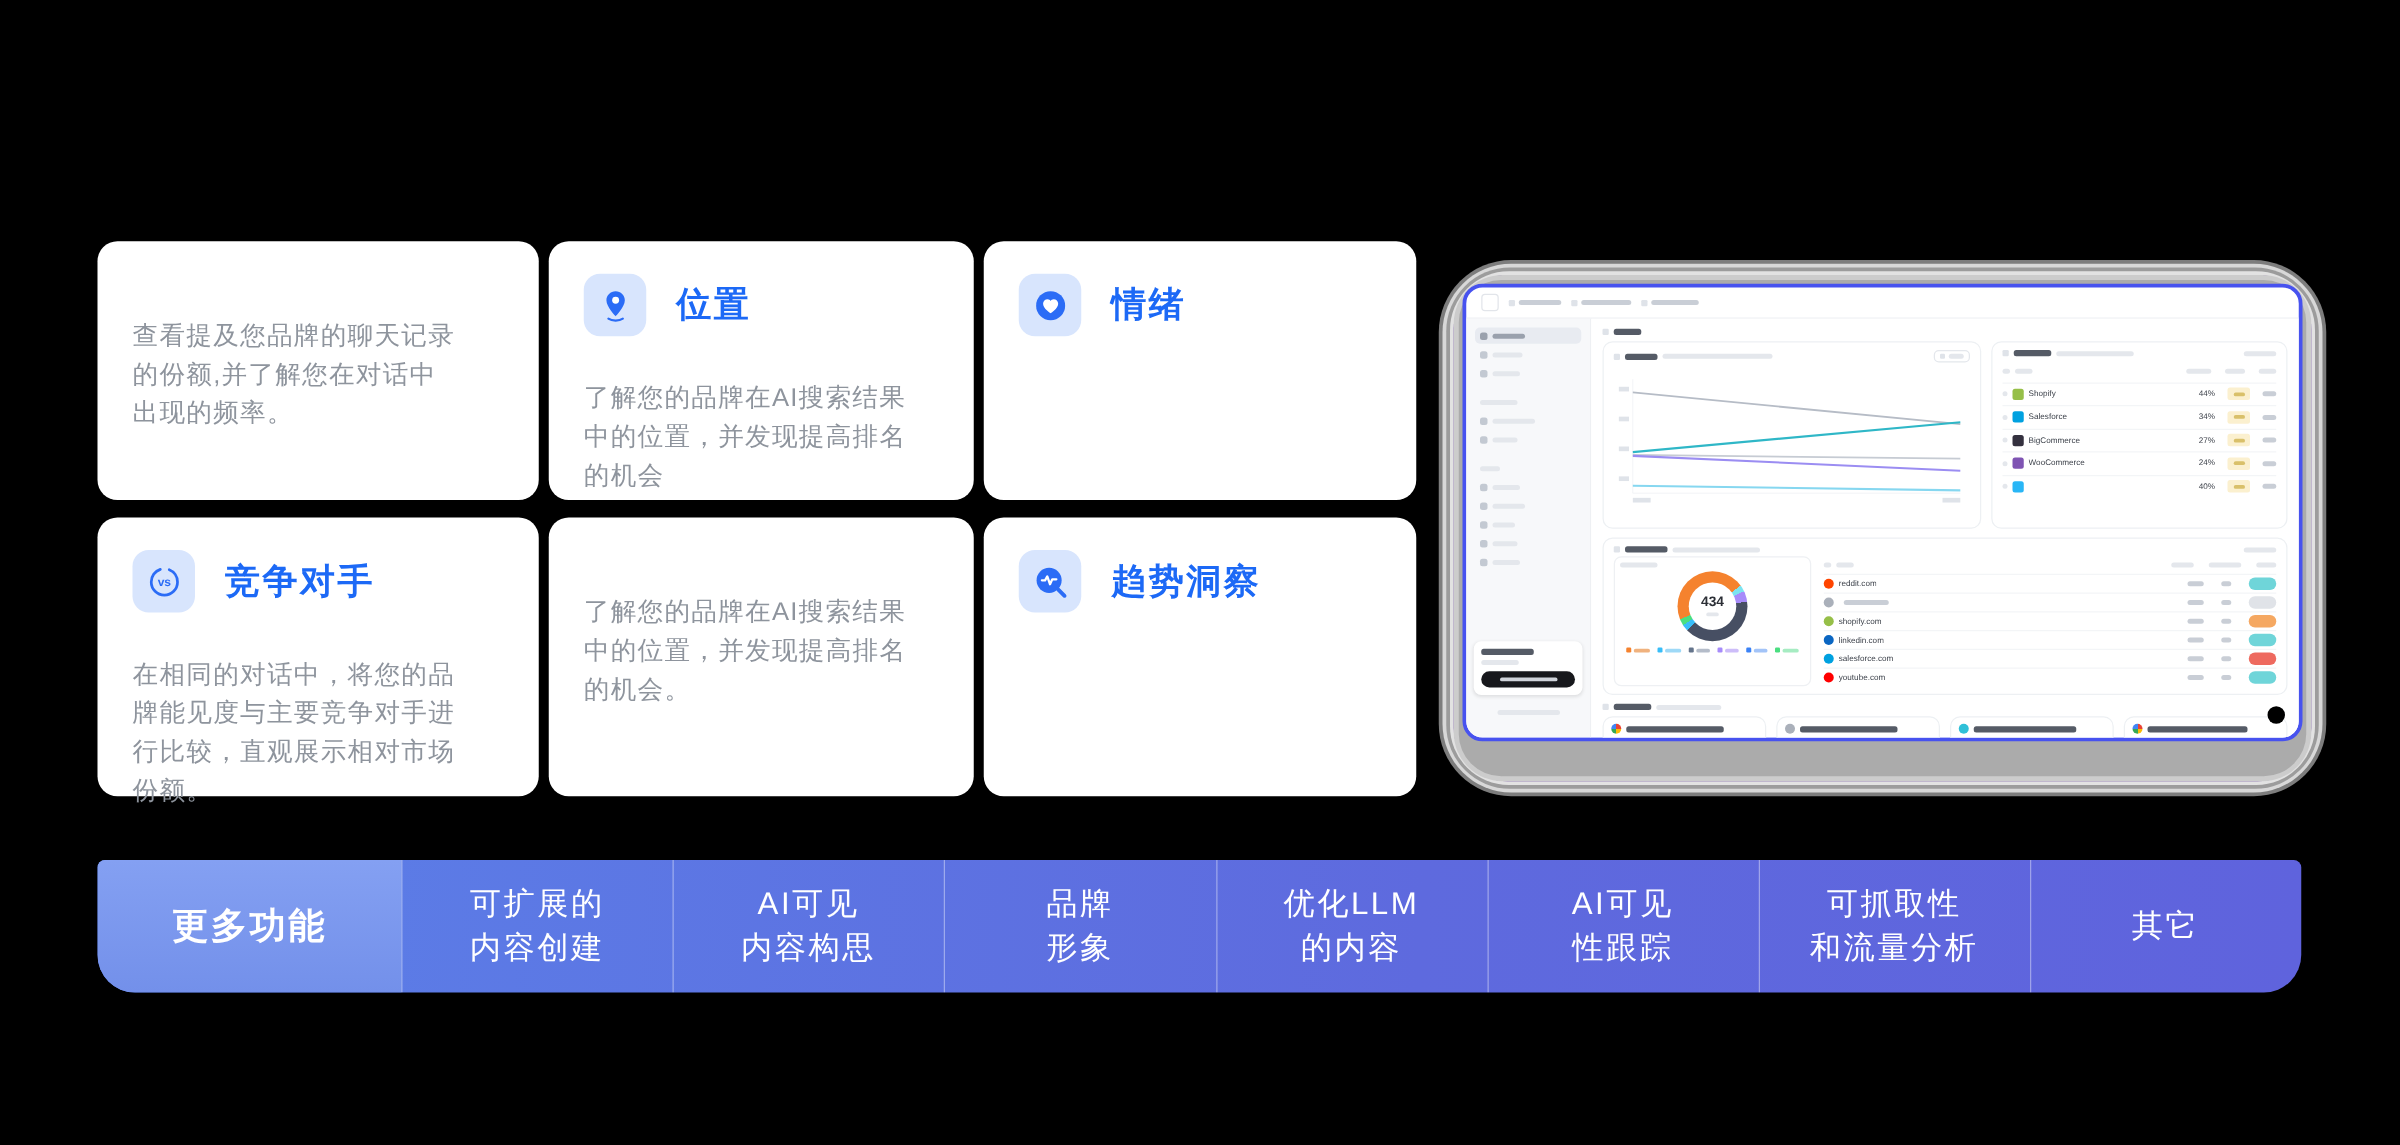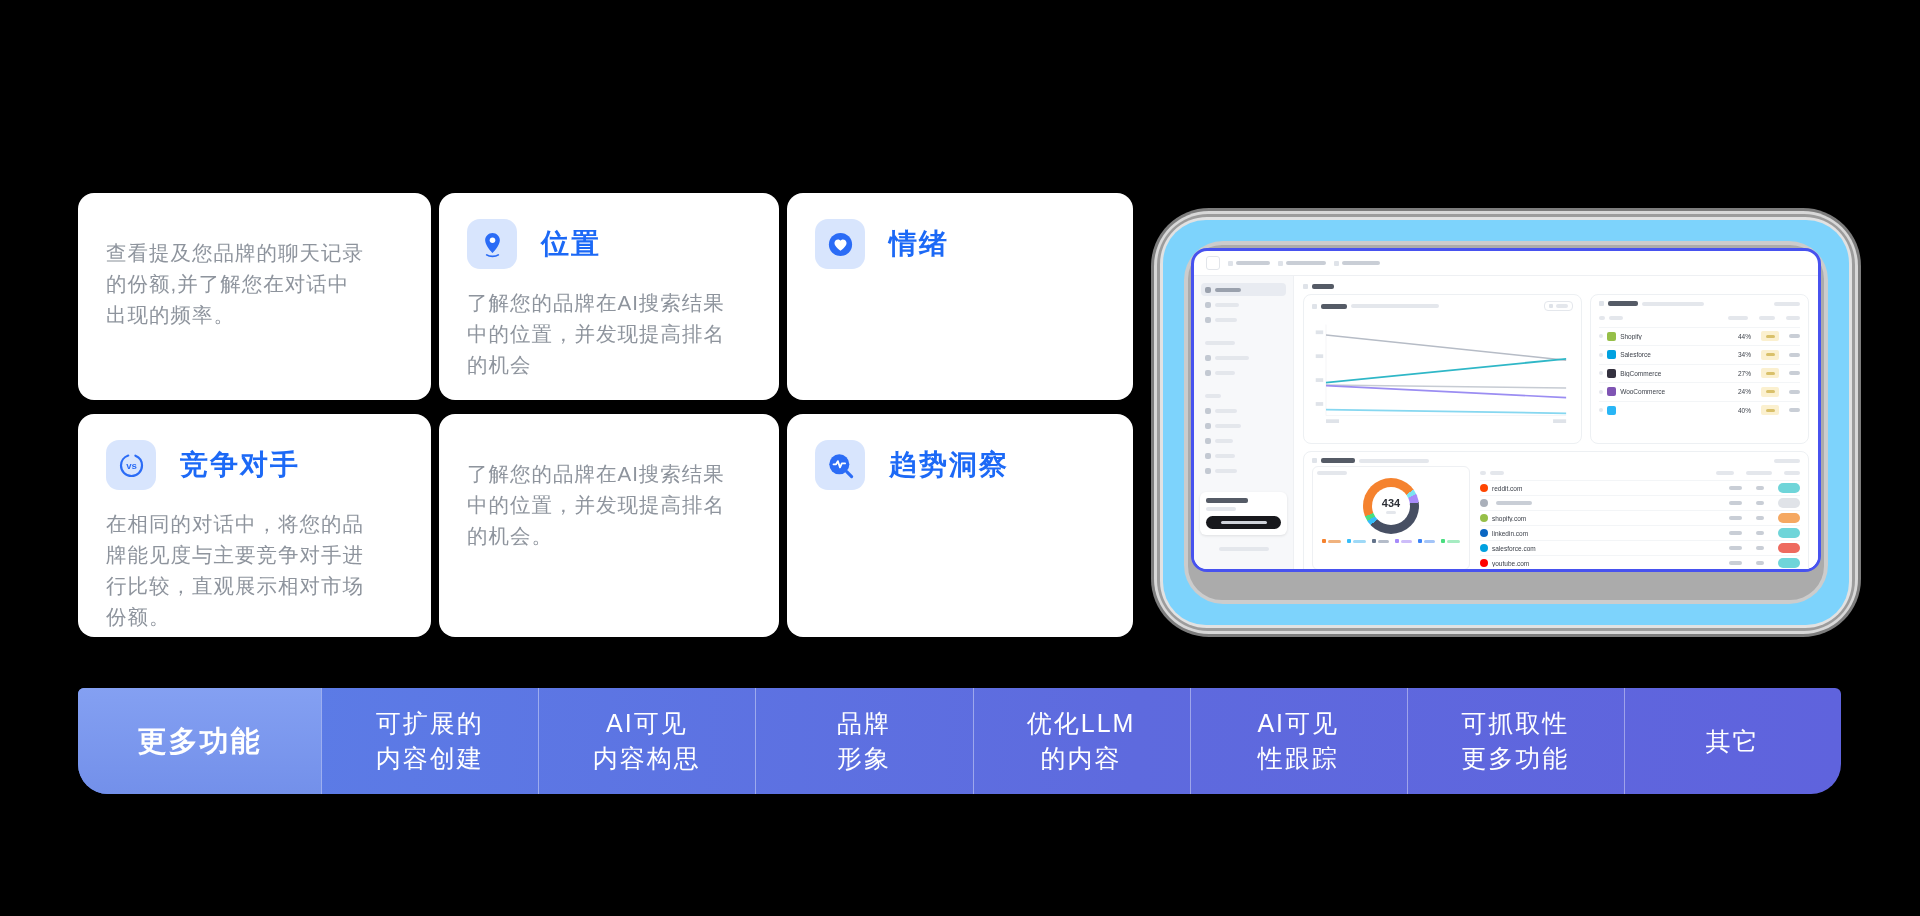--- a/index.html
+++ b/index.html
@@ -8,21 +8,21 @@
 
   
   .features{position:absolute;left:78px;top:193px;display:grid;
     grid-template-columns:353px 340px 346px;grid-template-rows:207px 223px;
     column-gap:8px;row-gap:14px;}
   .card{background:#fff;border-radius:16px;padding:26px 28px;box-sizing:border-box;}
   .card-head{display:flex;align-items:center;gap:24px;}
   .icon-tile{width:50px;height:50px;border-radius:13px;background:#d8e5fd;
     display:flex;align-items:center;justify-content:center;flex:0 0 auto;}
   .card-title{font-size:28px;font-weight:700;color:#1c69f6;letter-spacing:2px;}
-  .card-body{margin-top:18px;font-size:20.5px;line-height:31px;color:#8e949d;
+  .card-body{margin-top:34px;font-size:20.5px;line-height:31px;color:#8e949d;
     letter-spacing:1px;white-space:pre-line;}
 
   
   .bottombar{position:absolute;left:78px;top:688px;width:1763px;height:106px;
     border-radius:6px 6px 30px 30px;overflow:hidden;display:flex;
     background:linear-gradient(93deg,#5b80e8 0%,#5e6ade 60%,#5f63dd 100%);}
   .tab{flex:1;display:flex;align-items:center;justify-content:center;color:#fff;
     font-size:25px;line-height:35px;text-align:center;white-space:pre-line;
     position:relative;letter-spacing:2px;cursor:pointer;}
   .tab+.tab::before{content:"";position:absolute;left:0;top:0;bottom:0;width:1px;
@@ -30,21 +30,21 @@
   .tab.active{flex:1.12;background:linear-gradient(180deg,#84a0f2,#7390ea);
     font-weight:700;font-size:29px;}
 
   
   .device{position:absolute;left:1151px;top:208px;width:710px;height:429px;box-sizing:border-box;}
   .ring{box-sizing:border-box;height:100%;width:100%;}
   .r1{background:#7d7d7d;border-radius:58px;padding:3px;}
   .r2{background:#d8d8d8;border-radius:55px;padding:3px;}
   .r3{background:#9c9c9c;border-radius:51px;padding:3px;}
   .r4{background:#e2e2e2;border-radius:47px;padding:3px;}
-  .r5{background:#7dd3fc;border-radius:43px;padding:21px;}
+  .r5{background:#4c1d95;border-radius:43px;padding:0;}
   .r6{background:#cccccc;border-radius:39px;padding:4px;}
   .screen-wrap{box-sizing:border-box;height:100%;border-radius:34px;background:#ababab;
     padding:3px 3px 28px 3px;}
   .screen{box-sizing:border-box;height:100%;background:#fff;border:3px solid #4752ef;
     border-radius:16px;overflow:hidden;display:flex;flex-direction:column;font-size:6.5px;}
 
   .scr-top{height:24px;flex:0 0 auto;display:flex;align-items:center;gap:8px;
     padding:0 12px;border-bottom:1px solid #eef0f3;}
   .logo-chip{width:12px;height:12px;border-radius:3px;background:#fff;border:1px solid #e2e5ea;}
   .crumb{display:flex;align-items:center;gap:3px;}
@@ -547,15 +547,15 @@
 内容创建</div>
   <div class="tab">AI可见
 内容构思</div>
   <div class="tab">品牌
 形象</div>
   <div class="tab">优化LLM
 的内容</div>
   <div class="tab">AI可见
 性跟踪</div>
   <div class="tab">可抓取性
-更多功能</div>
+和流量分析</div>
   <div class="tab">其它</div>
 </div>
 
 </body></html>

